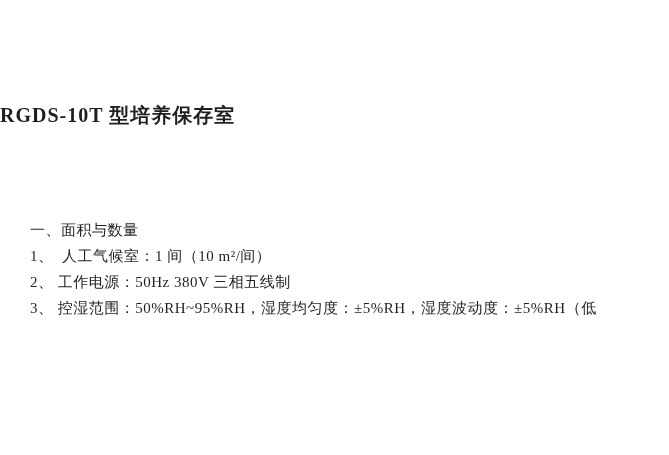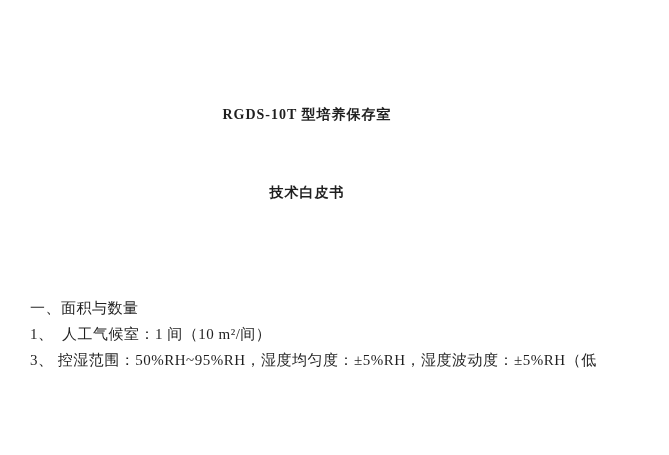--- a/index.html
+++ b/index.html
@@ -15,23 +15,22 @@
     color: #1f1f1f;
   }
   .page {
     width: 669px;
     height: 455px;
     box-sizing: border-box;
     padding-top: 50px;
     background: #ffffff;
   }
   .title-block {
-    text-align: center;
     font-weight: bold;
-    font-size: 14px;
+    font-size: 20px;
     line-height: 26px;
     letter-spacing: 1px;
     
     margin-right: 55px;
     white-space: pre-wrap;
   }
   .body-block {
     margin-top: 37px;
     margin-left: 30px;
     margin-right: 20px;
@@ -46,23 +45,23 @@
     font-family: Liberation Serif, serif;
   }
 </style>
 </head>
 <body>
 
 <div class="page">
 
   <div class="title-block">
     <div class="title-line">RGDS-10T 型培养保存室</div>
-    <div class="title-line">技术白皮书</div>
   </div>
 
   <div class="body-block">
     <div class="doc-line">一、面积与数量</div>
     <div class="doc-line">1、  人工气候室：1 间（10 m²/间）</div>
+    <div class="doc-line">2、 工作电源：50Hz 380V 三相五线制</div>
     <div class="doc-line">3、 控湿范围：50%RH~95%RH，湿度均匀度：±5%RH，湿度波动度：±5%RH（低</div>
 
   </div>
 
 </div>
 
 </body></html>

